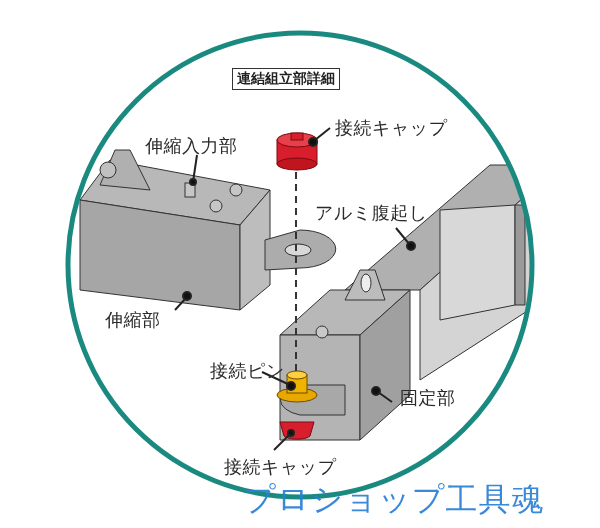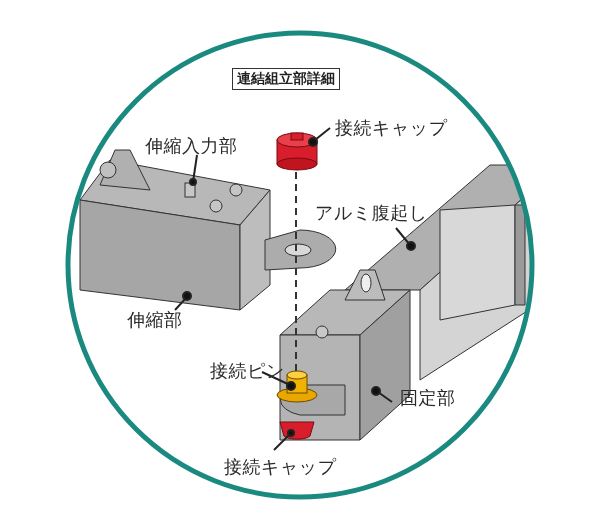--- a/index.html
+++ b/index.html
@@ -90,18 +90,19 @@
       </g>
     </g>
 
     <circle cx="300" cy="265" r="232" fill="none" stroke="#1a8a80" stroke-width="5"></circle>
   </svg>
 
   <div class="title-box">連結組立部詳細</div>
   <div class="label" style="left:335px;top:116px;">接続キャップ</div>
   <div class="label" style="left:315px;top:201px;">アルミ腹起し</div>
   <div class="label" style="left:145px;top:134px;">伸縮入力部</div>
-  <div class="label" style="left:127px;top:308px;">伸縮部</div>
+  <div class="label" style="left:105px;top:308px;">伸縮部</div>
   <div class="label" style="left:210px;top:359px;">接続ピン</div>
   <div class="label" style="left:400px;top:386px;">固定部</div>
   <div class="label" style="left:224px;top:455px;">接続キャップ</div>
 
+  <div class="watermark">プロショップ工具魂</div>
 </div>
 
 </body></html>

